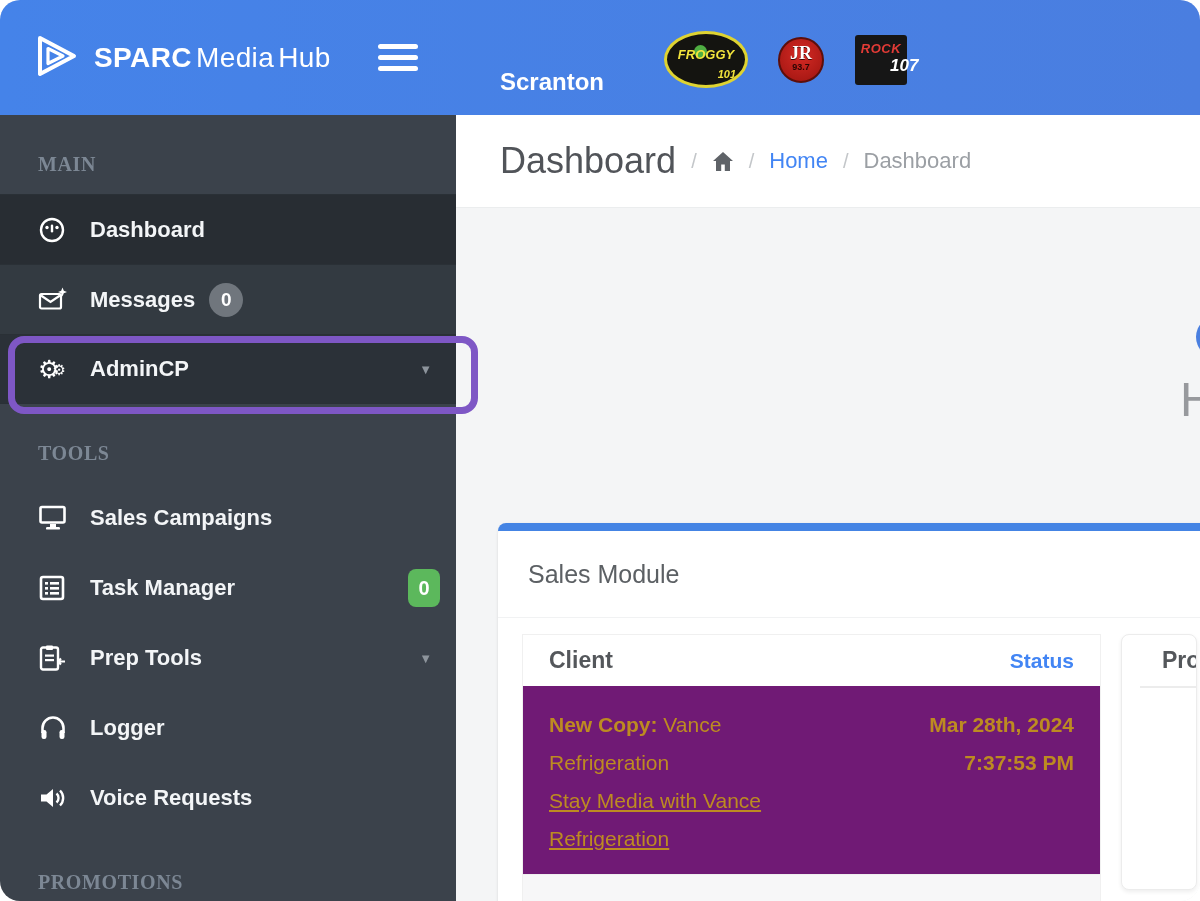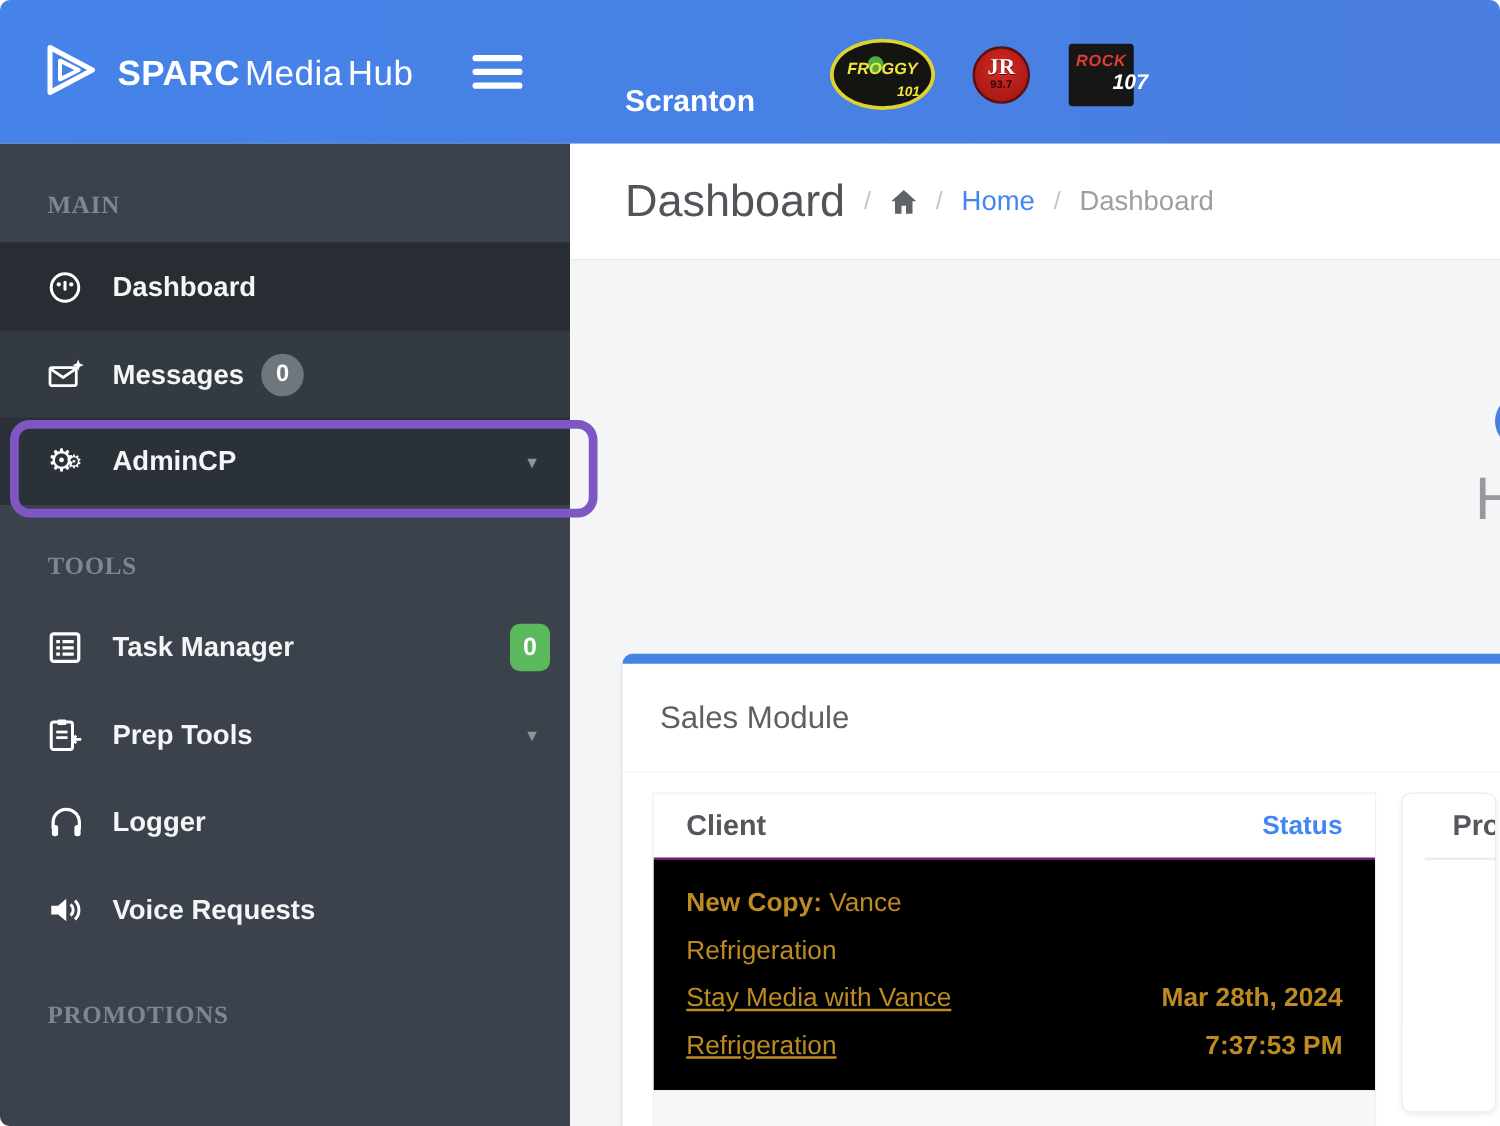--- a/index.html
+++ b/index.html
@@ -1,16 +1,16 @@
 <!DOCTYPE html>
 <html><head>
 <meta charset="utf-8">
 <style>
   html,body{margin:0;padding:0;background:#fff;}
-  .screen{position:relative;width:1200px;height:901px;border-radius:8px;overflow:hidden;
+  .screen{position:relative;width:1200px;height:901px;border-radius:20px;overflow:hidden;
     background:#f4f5f6;font-family:"Liberation Sans","DejaVu Sans",sans-serif;}
 
   
   .navbar{position:absolute;top:0;left:0;right:0;height:115px;
     background:linear-gradient(90deg,#4583e9 0%,#4a7ee0 100%);}
   .brand{position:absolute;left:30px;top:30px;display:flex;align-items:center;gap:12px;cursor:pointer;}
   .brand-text{font-size:28px;color:#fff;letter-spacing:.4px;white-space:nowrap;}
   .brand-bold{font-weight:700;}
   .brand-light{font-weight:400;margin-left:4px;}
   .hamburger{position:absolute;left:378px;top:44px;cursor:pointer;}
@@ -70,24 +70,24 @@
   .partial-h{position:absolute;left:724px;top:164px;font-size:48px;color:#97999d;}
 
   
   .card{position:absolute;left:42px;top:315px;width:790px;height:620px;background:#fff;
     border-radius:10px 10px 0 0;box-shadow:0 1px 3px rgba(0,0,0,.12);}
   .card-accent{height:8px;background:#4484e4;border-radius:10px 10px 0 0;}
   .card-header{height:87px;display:flex;align-items:center;padding-left:30px;
     border-bottom:1px solid #f1f2f3;font-size:25px;color:#5c6064;box-sizing:border-box;}
   .card-body{display:flex;gap:20px;padding:16px 0 0 24px;align-items:flex-start;}
   .client-panel{width:579px;border:1px solid #f0f0f0;background:#fff;box-sizing:border-box;}
-  .t-head{display:flex;justify-content:space-between;align-items:center;padding:12px 26px;border-bottom:2px solid #701a75;}
+  .t-head{display:flex;justify-content:space-between;align-items:center;padding:12px 26px;border-bottom:4px solid #701a75;}
   .th-client{font-size:23px;color:#54575b;font-weight:600;}
   .th-status{font-size:21px;color:#4285f4;font-weight:700;cursor:pointer;}
-  .row-highlight{background:#000000;display:flex;justify-content:space-between;align-items:flex-end;padding:16px 26px;}
+  .row-highlight{background:#701a75;display:flex;justify-content:space-between;align-items:flex-start;padding:16px 26px;}
   .cell-client{width:255px;font-size:21px;color:#bd8b21;line-height:38px;}
   .cell-client .bold{font-weight:700;}
   .cell-client a{color:#bd8b21;text-decoration:underline;cursor:pointer;display:block;}
   .cell-status{text-align:right;font-size:21px;color:#bd8b21;font-weight:700;line-height:38px;}
   .row-stub{height:48px;background:#f7f7f8;border-top:1px solid #efefef;}
   .production-panel{width:76px;height:256px;border:1px solid #ececec;border-radius:8px;background:#fff;
     box-shadow:0 2px 4px rgba(0,0,0,.07);overflow:hidden;box-sizing:border-box;}
   .t-head2{margin-left:18px;padding:12px 0 12px 22px;font-size:23px;color:#54575b;font-weight:600;
     border-bottom:2px solid #ececec;white-space:nowrap;}
 </style>
@@ -165,20 +165,30 @@
             <span class="gear-small">⚙</span>
           </span>
         <span>AdminCP</span>
         <span class="caret">▼</span>
       </div>
     </div>
 
     <div class="section-label">TOOLS</div>
 
     <div class="tools-group">
+      <div class="nav-item">
+        <span class="nav-icon">
+          <svg width="30" height="28" viewBox="0 0 30 28">
+            <rect x="2.5" y="3" width="24" height="15.5" rx="1.5" fill="none" stroke="#fff" stroke-width="2.6"></rect>
+            <rect x="12" y="20" width="6" height="3" fill="#fff"></rect>
+            <rect x="8" y="23" width="14" height="2.6" rx="1.2" fill="#fff"></rect>
+          </svg>
+        </span>
+        <span>Sales Campaigns</span>
+      </div>
 
       <div class="nav-item">
         <span class="nav-icon">
           <svg width="28" height="28" viewBox="0 0 28 28">
             <rect x="3" y="3" width="22" height="22" rx="2" fill="none" stroke="#fff" stroke-width="2.6"></rect>
             <rect x="7" y="8" width="3" height="2.6" fill="#fff"></rect>
               <rect x="12" y="8" width="9" height="2.6" fill="#fff"></rect>
             <rect x="7" y="13" width="3" height="2.6" fill="#fff"></rect>
               <rect x="12" y="13" width="9" height="2.6" fill="#fff"></rect>
             <rect x="7" y="18" width="3" height="2.6" fill="#fff"></rect>

